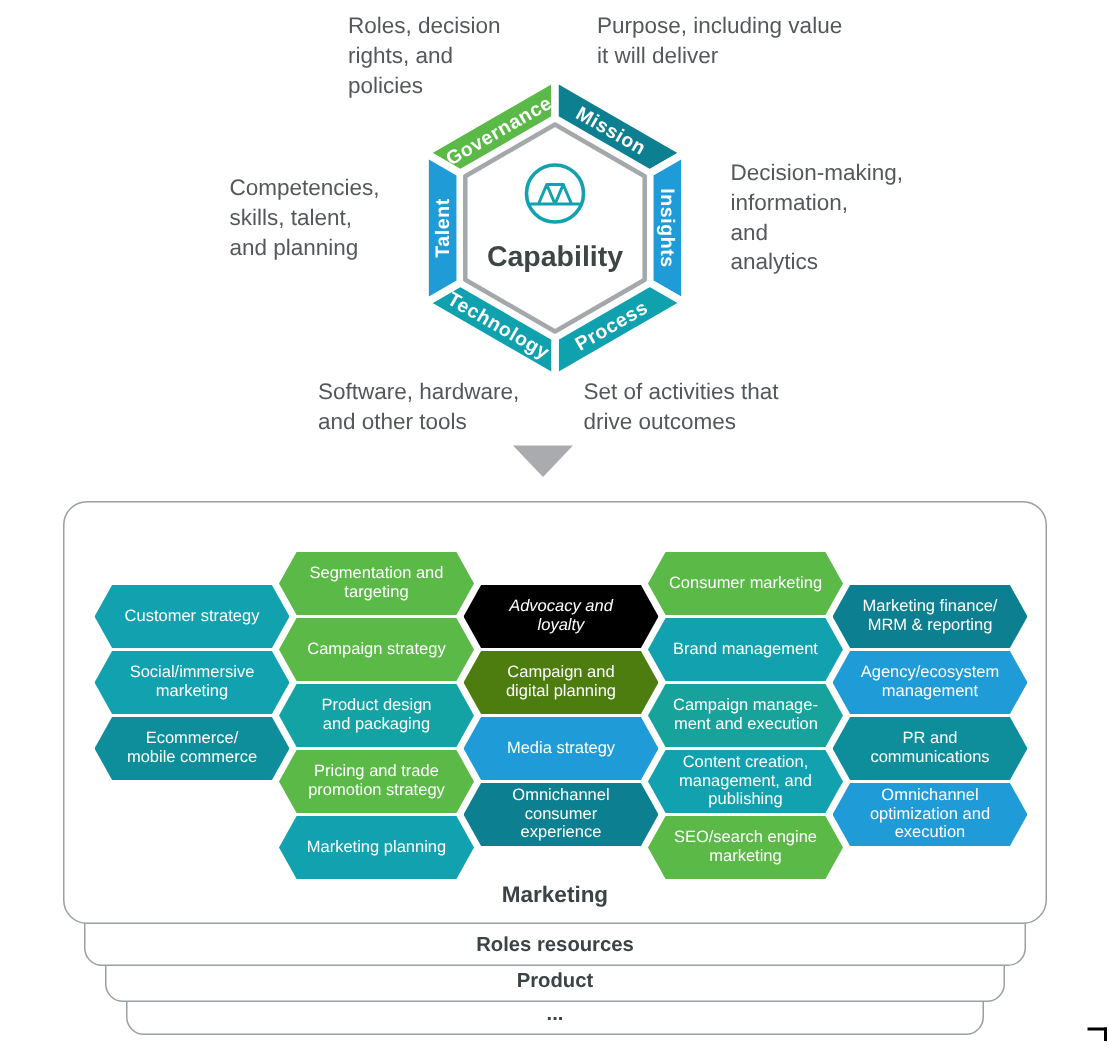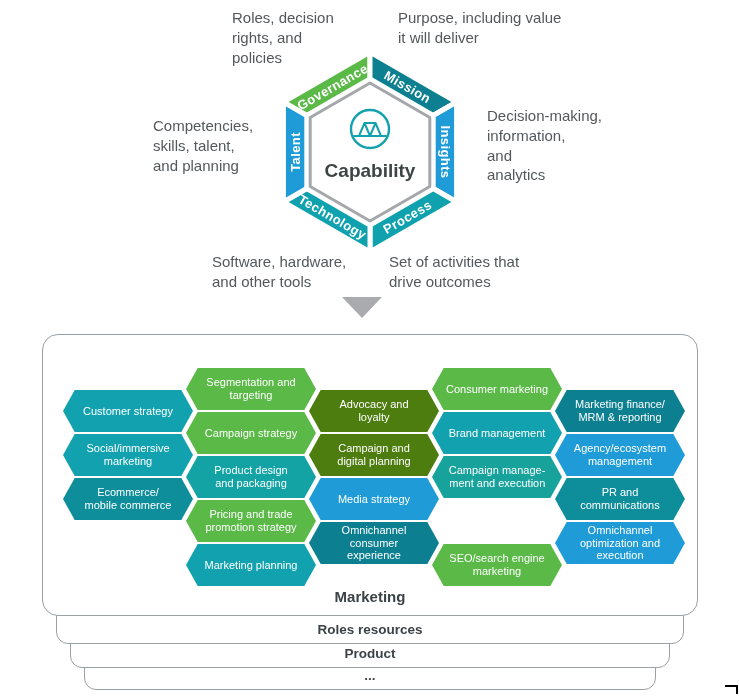--- a/index.html
+++ b/index.html
@@ -105,32 +105,35 @@
 
     <div class="tile" style="left: 143px; top: 33px; background: rgb(90, 185, 71);">Segmentation and
 targeting</div>
     <div class="tile" style="left: 143px; top: 77px; background: rgb(90, 185, 71);">Campaign strategy</div>
     <div class="tile" style="left: 143px; top: 121px; background: rgb(20, 163, 164);">Product design
 and packaging</div>
     <div class="tile" style="left: 143px; top: 165px; background: rgb(90, 185, 71);">Pricing and trade
 promotion strategy</div>
     <div class="tile" style="left: 143px; top: 209px; background: rgb(18, 162, 175);">Marketing planning</div>
 
-    <div class="tile" style="left: 266px; top: 55px; background: #4d7c0f;">Advocacy and
+    <div class="tile" style="left: 266px; top: 55px; background: #000000; font-style: italic;">Advocacy and
 loyalty</div>
     <div class="tile" style="left: 266px; top: 99px; background: #4d7c0f;">Campaign and
 digital planning</div>
     <div class="tile" style="left: 266px; top: 143px; background: rgb(31, 156, 216);">Media strategy</div>
     <div class="tile" style="left: 266px; top: 187px; background: rgb(12, 127, 144);">Omnichannel
 consumer experience</div>
 
     <div class="tile" style="left: 389px; top: 33px; background: rgb(90, 185, 71);">Consumer marketing</div>
     <div class="tile" style="left: 389px; top: 77px; background: rgb(18, 162, 175);">Brand management</div>
     <div class="tile" style="left: 389px; top: 121px; background: rgb(23, 162, 155); text-align: right;">Campaign manage-
 ment and execution</div>
+    <div class="tile" style="left: 389px; top: 165px; background: rgb(18, 162, 175);">Content creation,
+management, and
+publishing</div>
     <div class="tile" style="left: 389px; top: 209px; background: rgb(90, 185, 71);">SEO/search engine
 marketing</div>
 
     <div class="tile" style="left: 512px; top: 55px; background: rgb(12, 127, 144);">Marketing finance/
 MRM &amp; reporting</div>
     <div class="tile" style="left: 512px; top: 99px; background: rgb(31, 156, 216);">Agency/ecosystem
 management</div>
     <div class="tile" style="left: 512px; top: 143px; background: rgb(14, 141, 155);">PR and
 communications</div>
     <div class="tile" style="left: 512px; top: 187px; background: rgb(31, 156, 216);">Omnichannel

